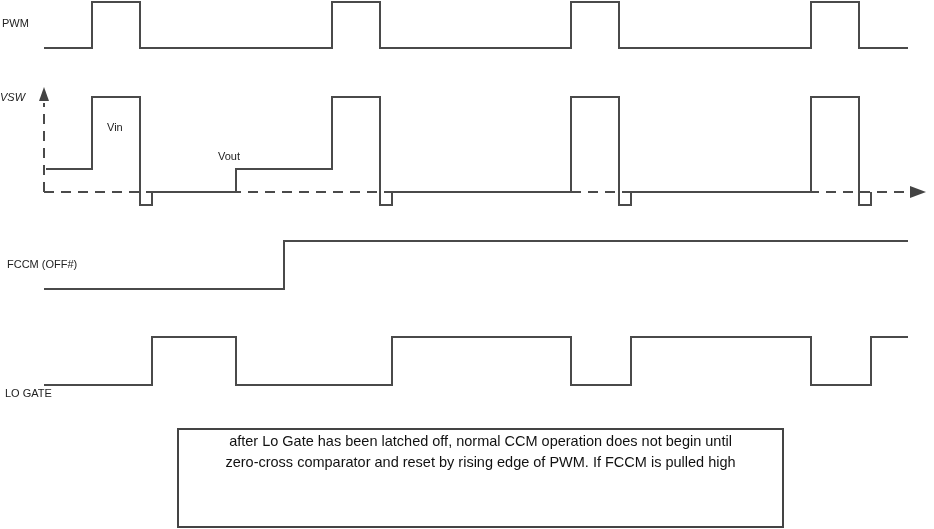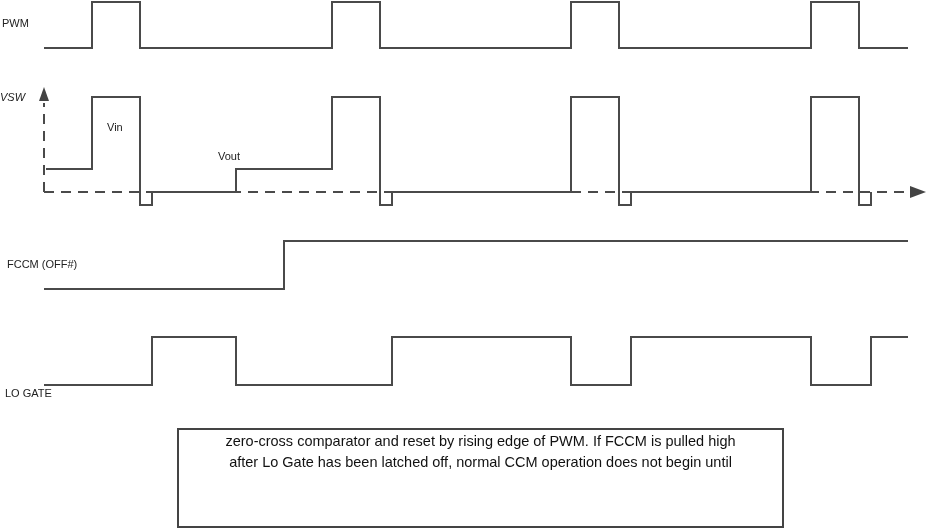--- a/index.html
+++ b/index.html
@@ -32,15 +32,15 @@
 </svg>
 
 <div class="lbl" style="left:2px;top:17px;">PWM</div>
 <div class="lbl" style="left:0;top:91px;font-style:italic;">VSW</div>
 <div class="lbl" style="left:107px;top:77px;margin-top:44px;">Vin</div>
 <div class="lbl" style="left:218px;top:150px;">Vout</div>
 <div class="lbl" style="left:7px;top:258px;">FCCM (OFF#)</div>
 <div class="lbl" style="left:5px;top:353px;margin-top:34px;">LO GATE</div>
 
 <div class="note">
+  <span>after Lo Gate has been latched off, normal CCM operation does not begin until</span>
   <span>zero-cross comparator and reset by rising edge of PWM.  If FCCM is pulled high</span>
-  <span>after Lo Gate has been latched off, normal CCM operation does not begin until</span>
 </div>
 
 </body></html>

